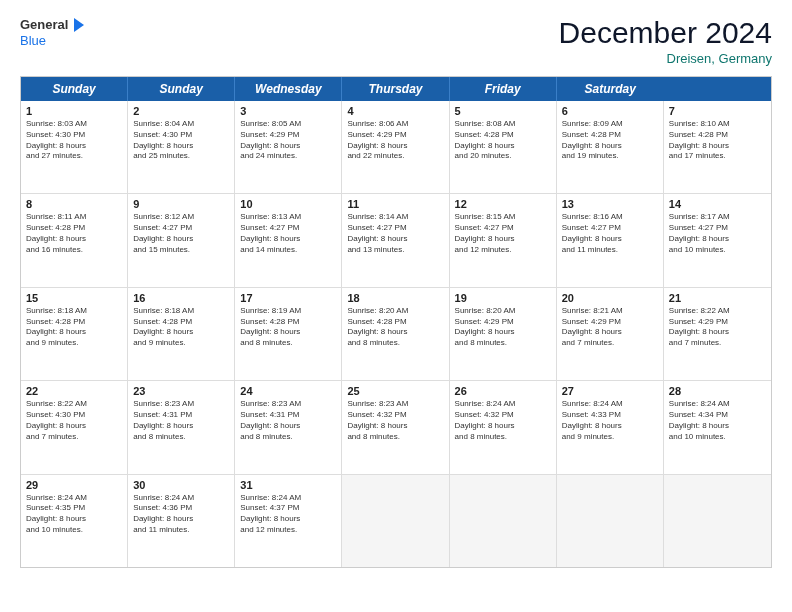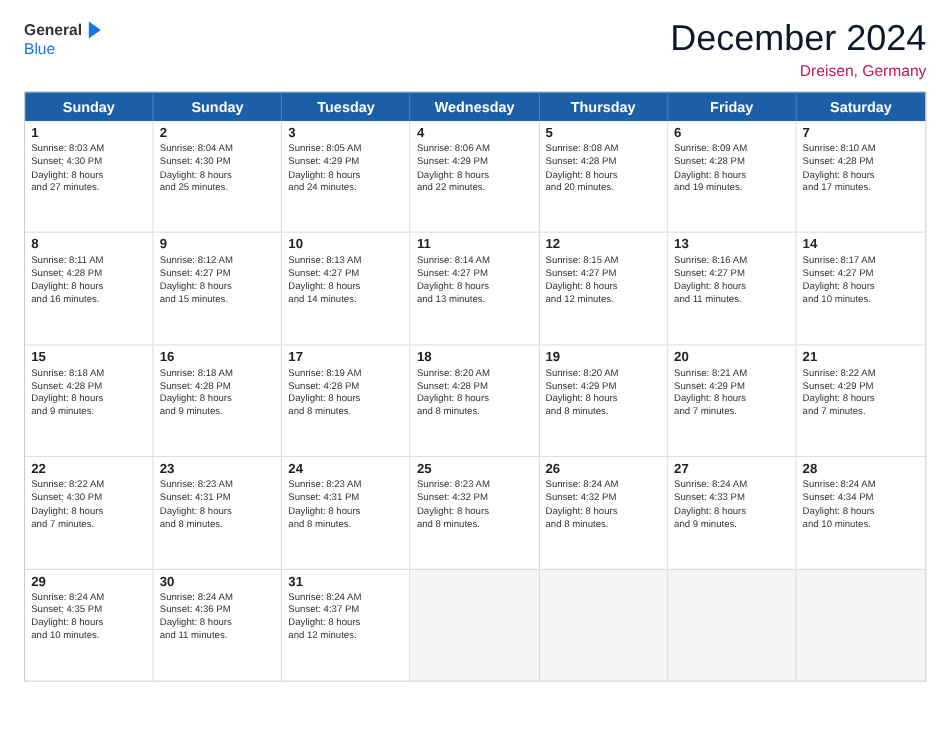--- a/index.html
+++ b/index.html
@@ -33,41 +33,42 @@
       text-align: right;
     }
     .month-title {
       font-size: 30px;
       font-weight: 300;
       color: #0f172a;
       line-height: 1.1;
     }
     .location {
       font-size: 13px;
-      color: #be185d;
+      color: #0f766e;
       margin-top: 2px;
     }
     .calendar {
       flex: 1;
       display: flex;
       flex-direction: column;
       border: 1px solid #ccc;
     }
     .cal-header {
       display: grid;
       grid-template-columns: repeat(7, 1fr);
       background: #1a5fa8;
     }
     .cal-header-cell {
       color: #fff;
       text-align: center;
       padding: 5px 3px;
       font-size: 12px;
       font-weight: bold;
       border-right: 1px solid #3a7fc8;
+      font-style: italic;
     }
     .cal-header-cell:last-child {
       border-right: none;
     }
     .cal-body {
       flex: 1;
       display: flex;
       flex-direction: column;
     }
     .cal-row {
@@ -126,21 +127,20 @@
     <div class="title-block">
       <div class="month-title">December 2024</div>
       <div class="location">Dreisen, Germany</div>
     </div>
   </div>
 
   <div class="calendar">
     <div class="cal-header">
       <div class="cal-header-cell">Sunday</div>
       <div class="cal-header-cell">Sunday</div>
-      <div class="cal-header-cell">Tuesday</div>
       <div class="cal-header-cell">Wednesday</div>
       <div class="cal-header-cell">Thursday</div>
       <div class="cal-header-cell">Friday</div>
       <div class="cal-header-cell">Saturday</div>
     </div>
     <div class="cal-body">
 
       <div class="cal-row" id="week1">
           <div class="cal-cell">
             <span class="day-num">1</span>

